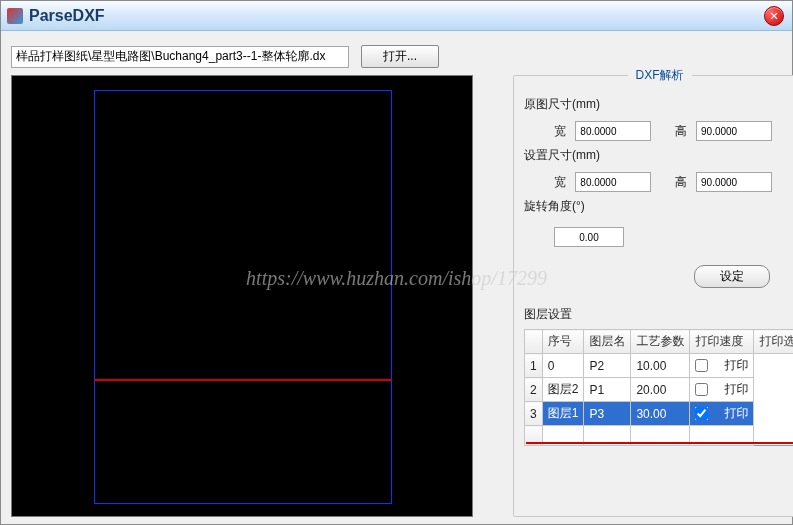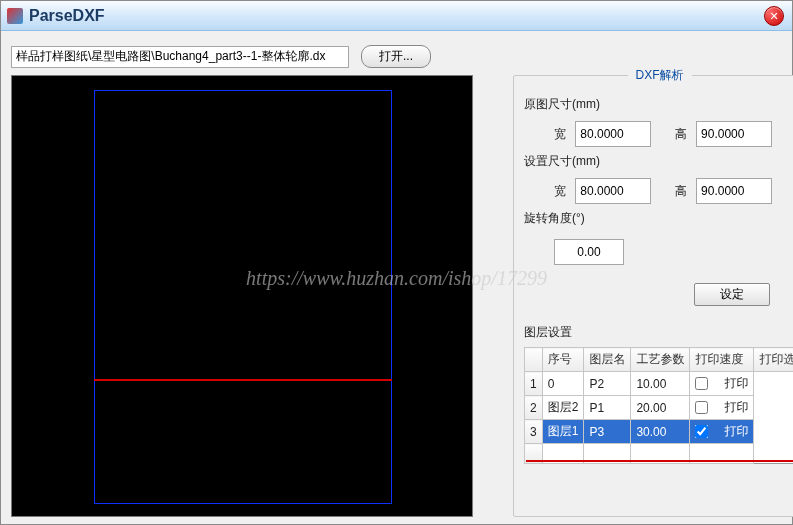--- a/index.html
+++ b/index.html
@@ -22,23 +22,23 @@
     box-shadow: inset 0 1px 1px rgba(255,255,255,.5);
   }
   .content { position: absolute; top: 30px; left: 0; right: 0; bottom: 0; background: #f0f0f0; }
 
   .path-row { position: absolute; left: 10px; top: 14px; display: flex; align-items: center; gap: 12px; }
   .path-input {
     width: 338px; height: 22px; font-size: 12px; padding: 2px 4px;
     border: 1px solid #a6a6a6; background: #fff;
   }
   .open-btn {
-    width: 70px; height: 23px; font-size: 12px;
+    width: 78px; height: 23px; font-size: 12px;
     background: linear-gradient(#fefefe, #e2e2e2);
-    border: 1px solid #888; border-radius: 10px;
+    border: 1px solid #888; border-radius: 2px;
   }
 
   .preview {
     position: absolute; left: 10px; top: 44px; width: 462px; height: 442px;
     background: #000; border: 1px solid #7a7a7a;
   }
   .blue-rect {
     position: absolute; left: 82px; top: 14px; width: 298px; height: 414px;
     border: 1px solid #1030ff;
   }
@@ -57,29 +57,29 @@
   .group-title {
     position: absolute; top: -9px; left: 50%; transform: translateX(-50%);
     background: #f0f0f0; padding: 0 8px; font-size: 12px; color: #0a4da2;
   }
   .g-inner { padding: 16px 10px 8px 10px; font-size: 12px; color: #222; }
 
   .lbl { display: inline-block; }
   .dim-row { margin: 4px 0 8px 0; }
   .dim-sub { margin: 4px 0 6px 30px; }
   .num-in {
-    width: 76px; height: 20px; font-size: 12px; text-align: left;
-    padding: 12px 4px; border: 1px solid #a6a6a6; background: #fff; margin: 0 6px;
+    width: 76px; height: 20px; font-size: 10px; text-align: left;
+    padding: 3px 4px; border: 1px solid #a6a6a6; background: #fff; margin: 0 6px;
   }
   .rot-in { width: 70px; margin-left: 30px; margin-top: 4px; text-align: center; }
 
   .set-btn {
     width: 76px; height: 23px; font-size: 12px;
     background: linear-gradient(#fefefe, #e2e2e2);
-    border: 1px solid #888; border-radius: 2px;
+    border: 1px solid #888; border-radius: 10px;
     margin: 18px 10px 0 170px;
   }
 
   .layer-label { margin-top: 18px; margin-bottom: 6px; }
 
   .grid {
     width: 100%; border: 1px solid #9a9a9a; background: #fff; font-size: 12px;
     border-collapse: collapse;
   }
   .grid th, .grid td {

